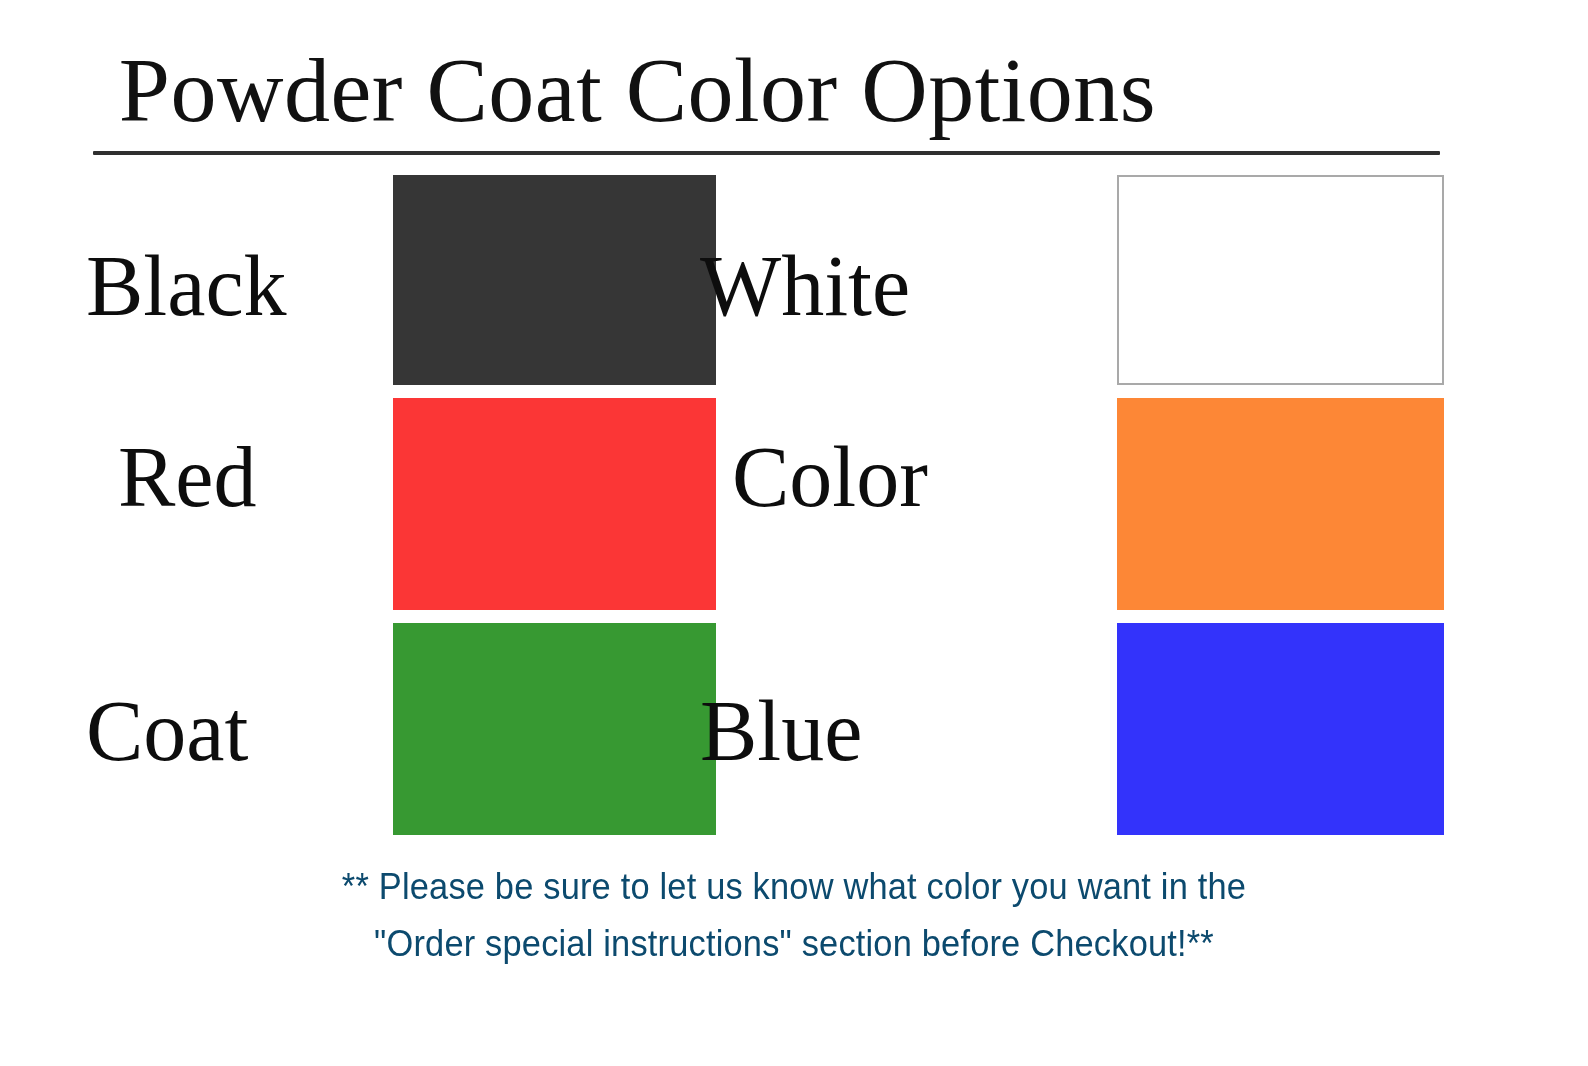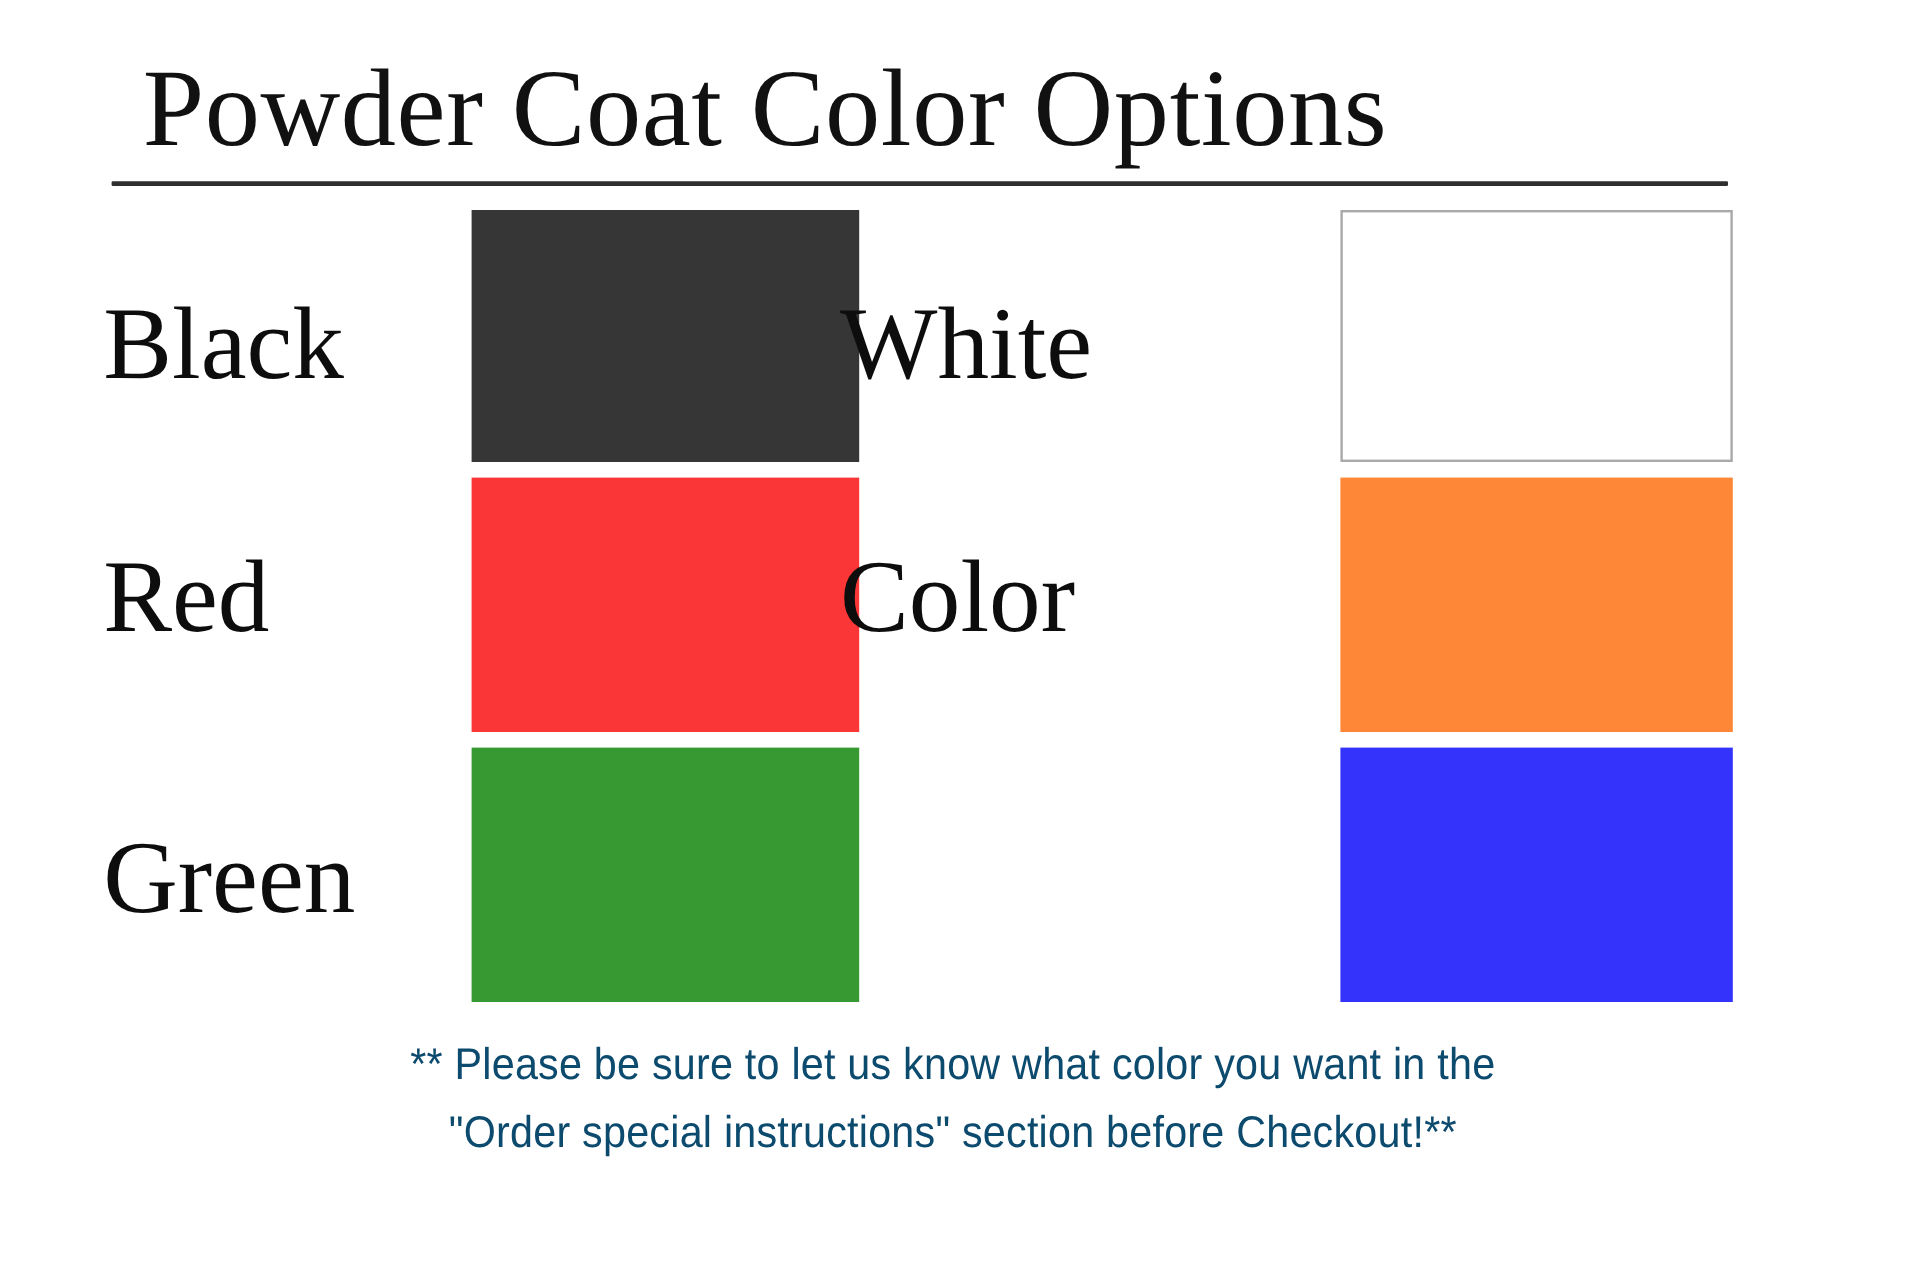--- a/index.html
+++ b/index.html
@@ -87,21 +87,21 @@
   .swatch-outlined {
     border: 2px solid #a9a9a9;
   }
 
   
   .row-1 { top: 175px; height: 210px; }
   .row-2 { top: 398px; height: 212px; }
   .row-3 { top: 623px; height: 212px; }
 
   .lab-1 { top: 243px; }
-  .lab-2 { top: 454px; }
+  .lab-2 { top: 434px; margin-left: 32px; }
   .lab-3 { top: 688px; }
 
   
   .footer-note {
     position: absolute;
     left: 0;
     top: 858px;
     width: 1588px;
     text-align: center;
     font-family: "Liberation Sans Narrow", "Liberation Sans", "DejaVu Sans", sans-serif;
@@ -135,23 +135,24 @@
 
     <div class="row-label label-right lab-1">White</div>
     <div class="swatch swatch-right row-1 swatch-outlined" style="background:#ffffff;"></div>
 
     <div class="row-label label-left lab-2">Red</div>
     <div class="swatch swatch-left row-2" style="background:#fb3636;"></div>
 
     <div class="row-label label-right lab-2">Color</div>
     <div class="swatch swatch-right row-2" style="background:#fd8736;"></div>
 
-    <div class="row-label label-left lab-3">Green</div>
+    <div class="row-label label-left lab-3">Coat</div>
     <div class="swatch swatch-left row-3" style="background:#379932;"></div>
 
+    <div class="row-label label-right lab-3">Blue</div>
     <div class="swatch swatch-right row-3" style="background:#3333fb;"></div>
 
   </div>
 
   <div class="footer-note">
     <span class="footer-line">** Please be sure to let us know what color you want in the</span>
     <span class="footer-line">"Order special instructions" section before Checkout!**</span>
   </div>
 
 </div>

